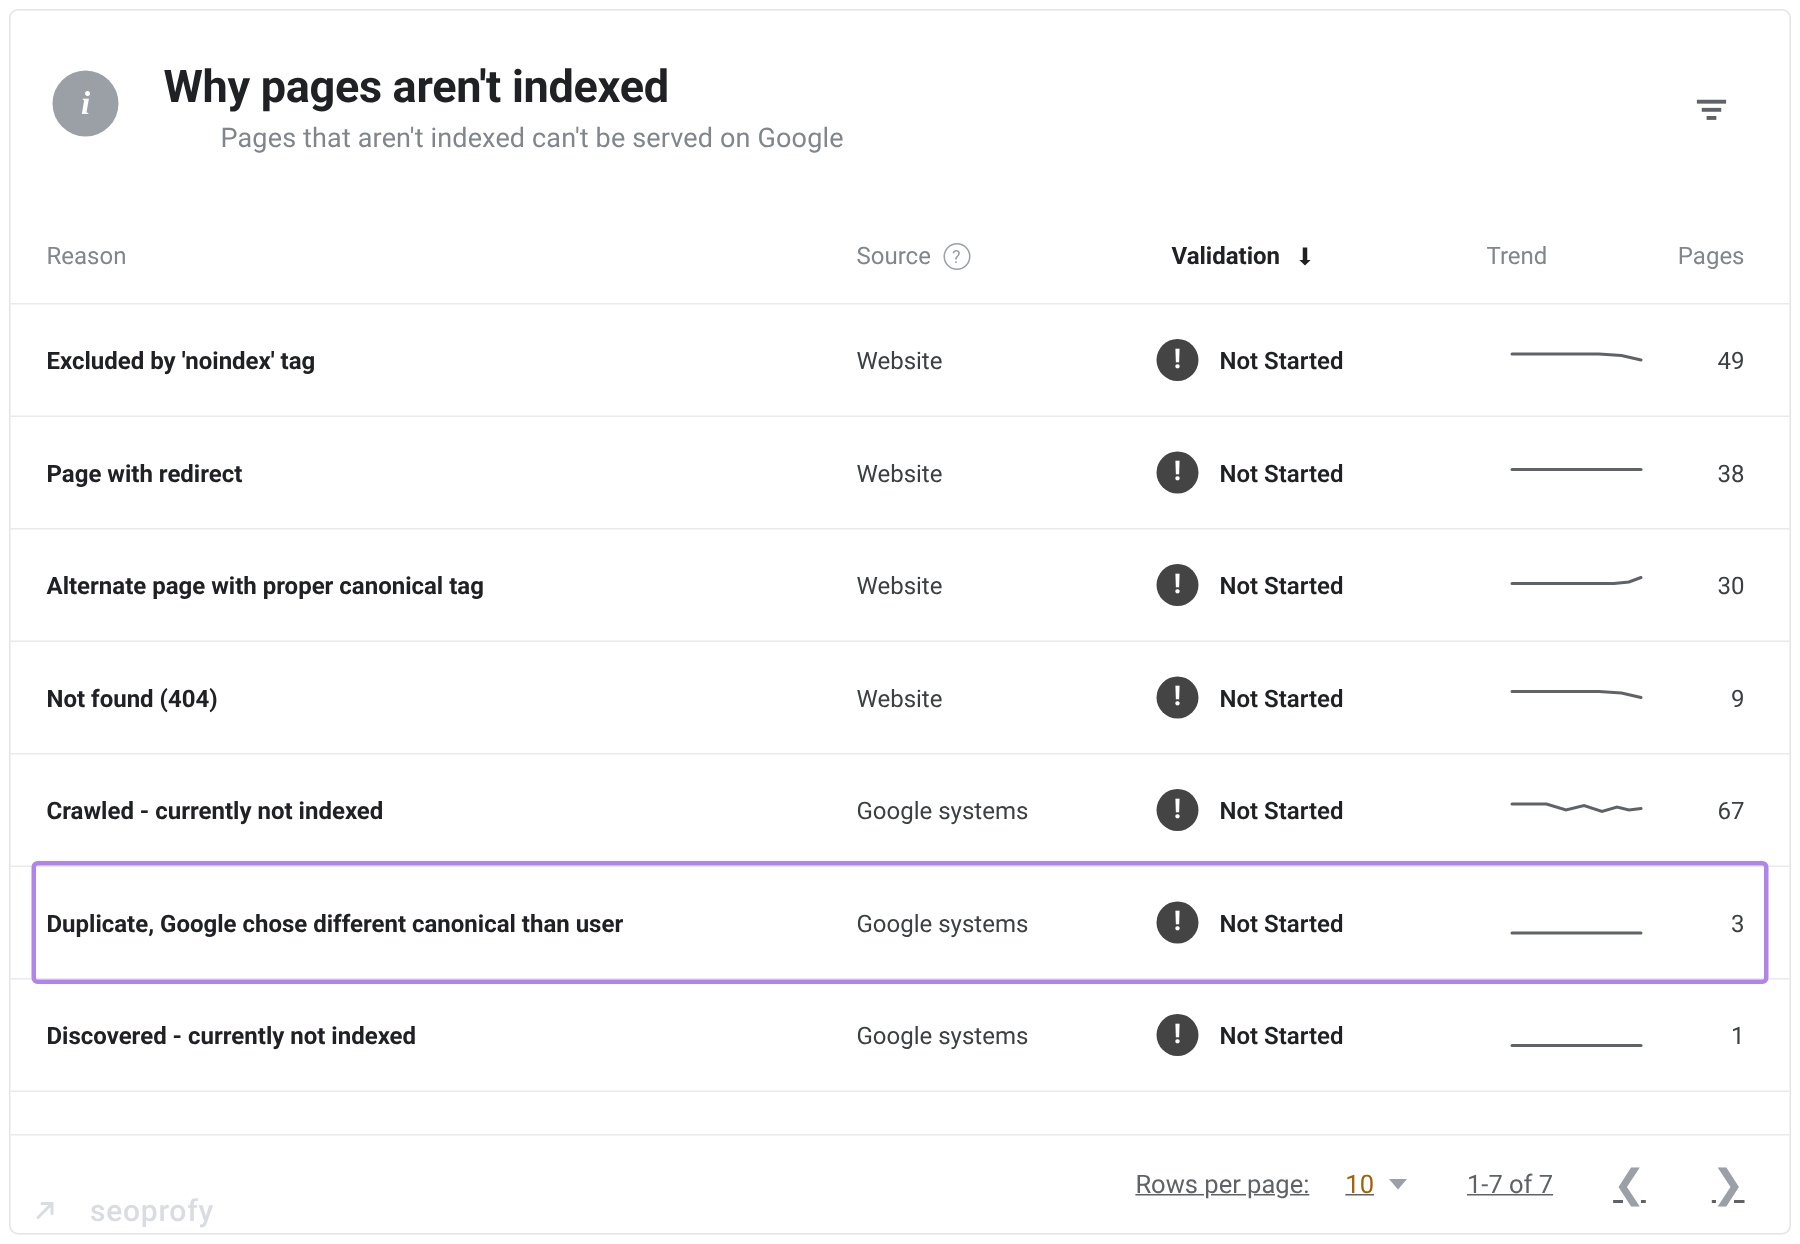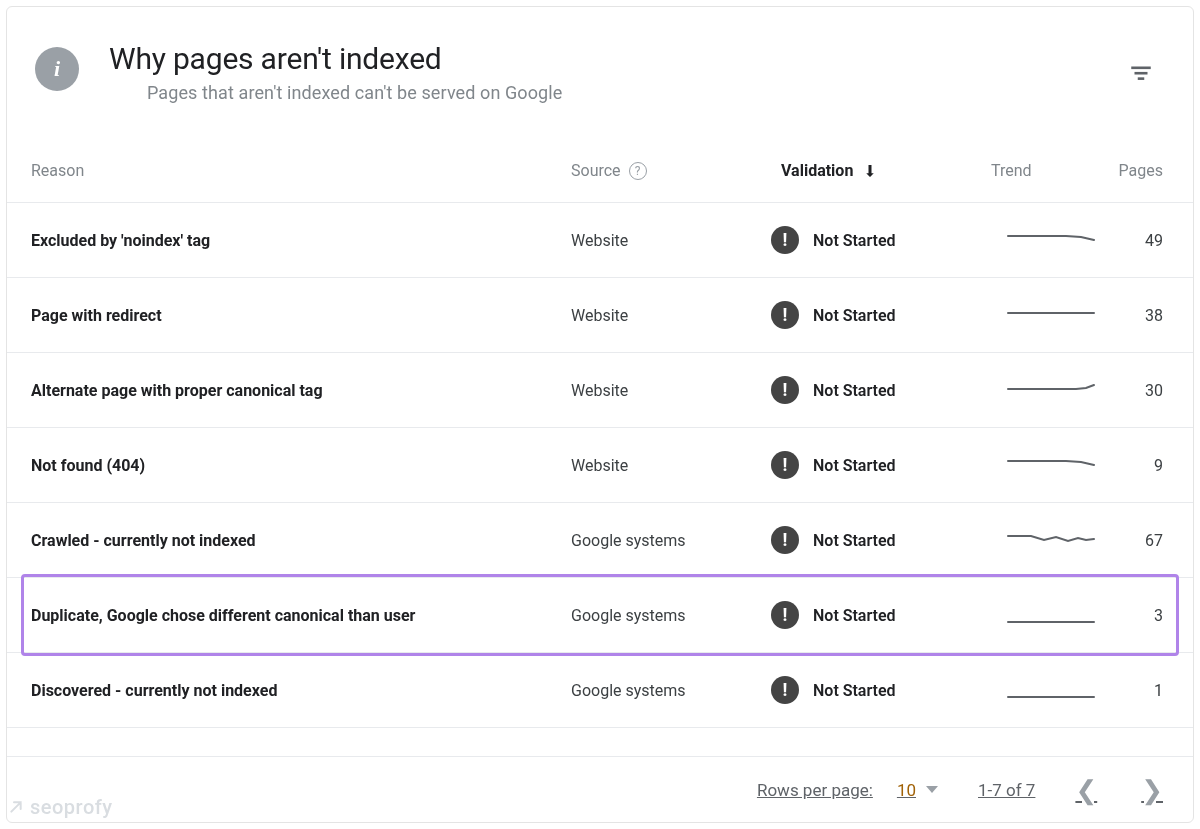--- a/index.html
+++ b/index.html
@@ -39,21 +39,21 @@
     font-family: Georgia, serif;
     font-style: italic;
     font-weight: 700;
     font-size: 22px;
     flex-shrink: 0;
     margin-top: 6px;
   }
   .titles { flex: 1; }
   .title {
     font-size: 30px;
-    font-weight: 400;
+    font-weight: 700;
     color: #202124;
     letter-spacing: -0.2px;
     margin-bottom: 6px;
   }
   .subtitle {
     font-size: 18px;
     color: #80868b;
     letter-spacing: 0.1px;
     margin-left: 38px;
   }
@@ -152,26 +152,26 @@
   .rpp-select .caret {
     width: 0; height: 0;
     border-left: 6px solid transparent;
     border-right: 6px solid transparent;
     border-top: 7px solid #9aa0a6;
   }
   .nav-arrows { display: flex; gap: 44px; }
   .nav-btn { color:#9aa0a6; font-size:26px; cursor:pointer; user-select:none; line-height:1;}
   .watermark {
     position: absolute;
-    left: 8px;
+    left: 22px;
     bottom: 10px;
     color: #d9dde1;
     font-size: 20px;
     letter-spacing: 0.5px;
-    display:flex; align-items:center; gap:6px;
+    display:flex; align-items:center; gap:22px;
     font-weight:500;
   }
   .watermark svg { width:16px; height:16px; }
 </style>
 </head>
 <body>
 
 <div class="card">
 
   <div class="header">

